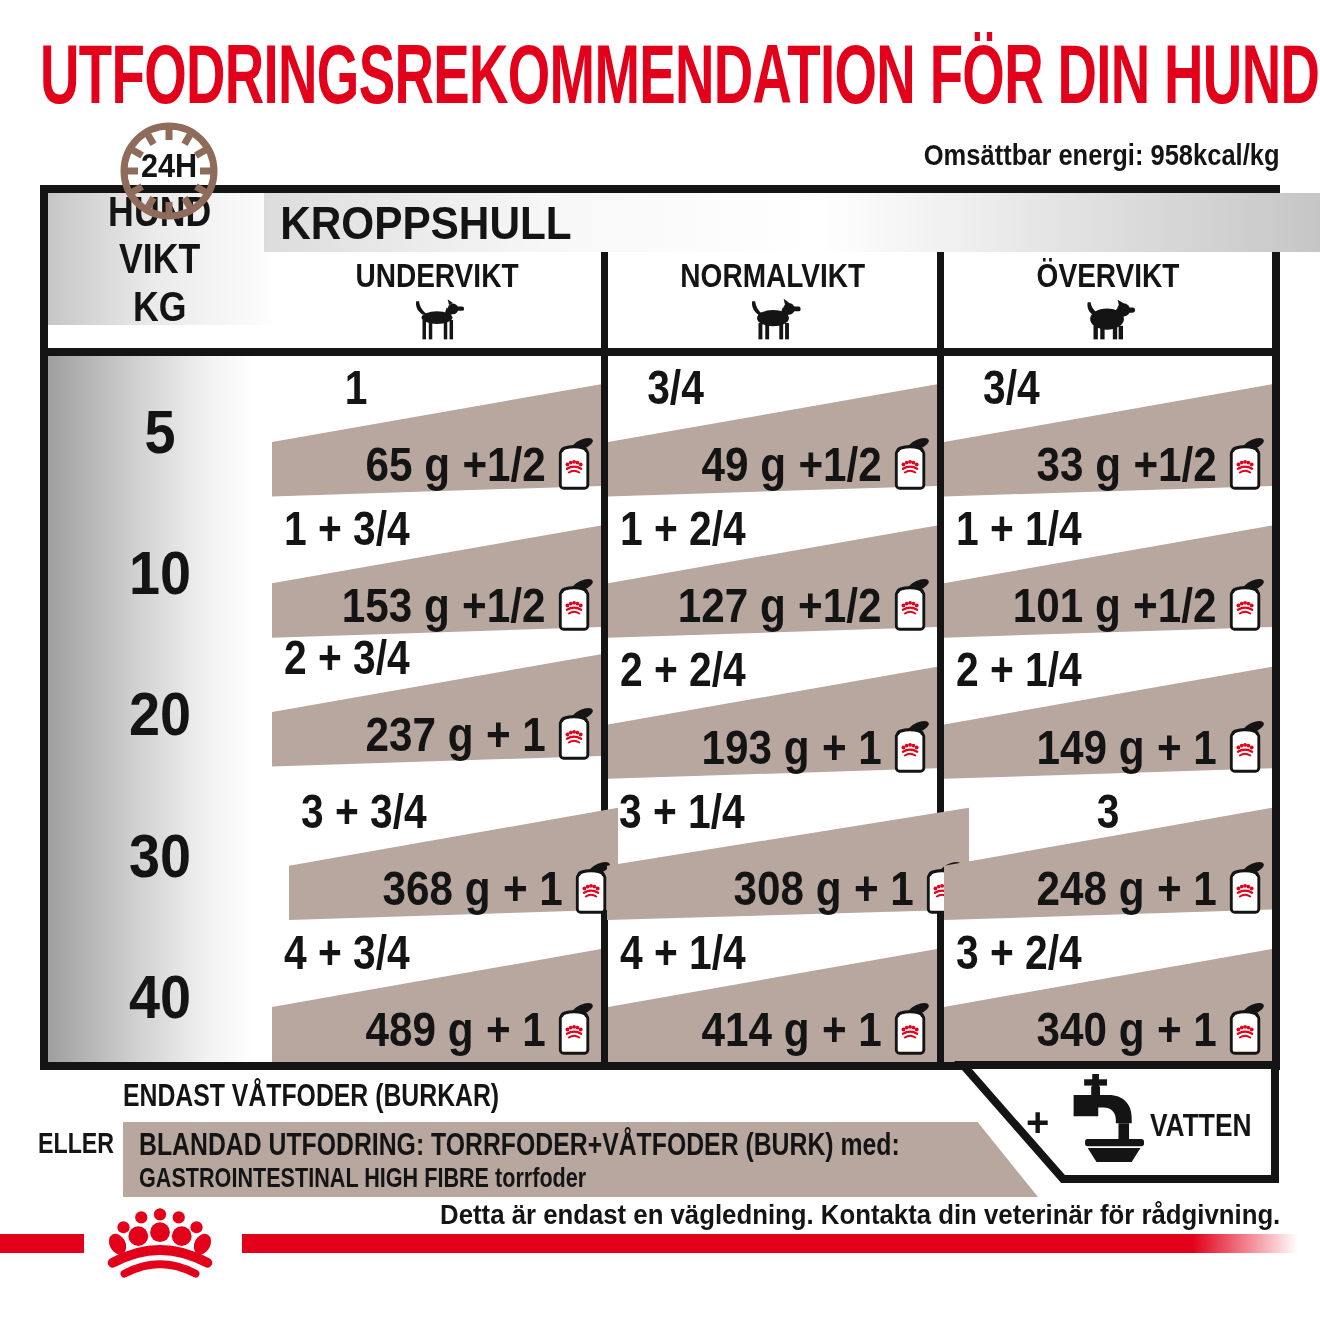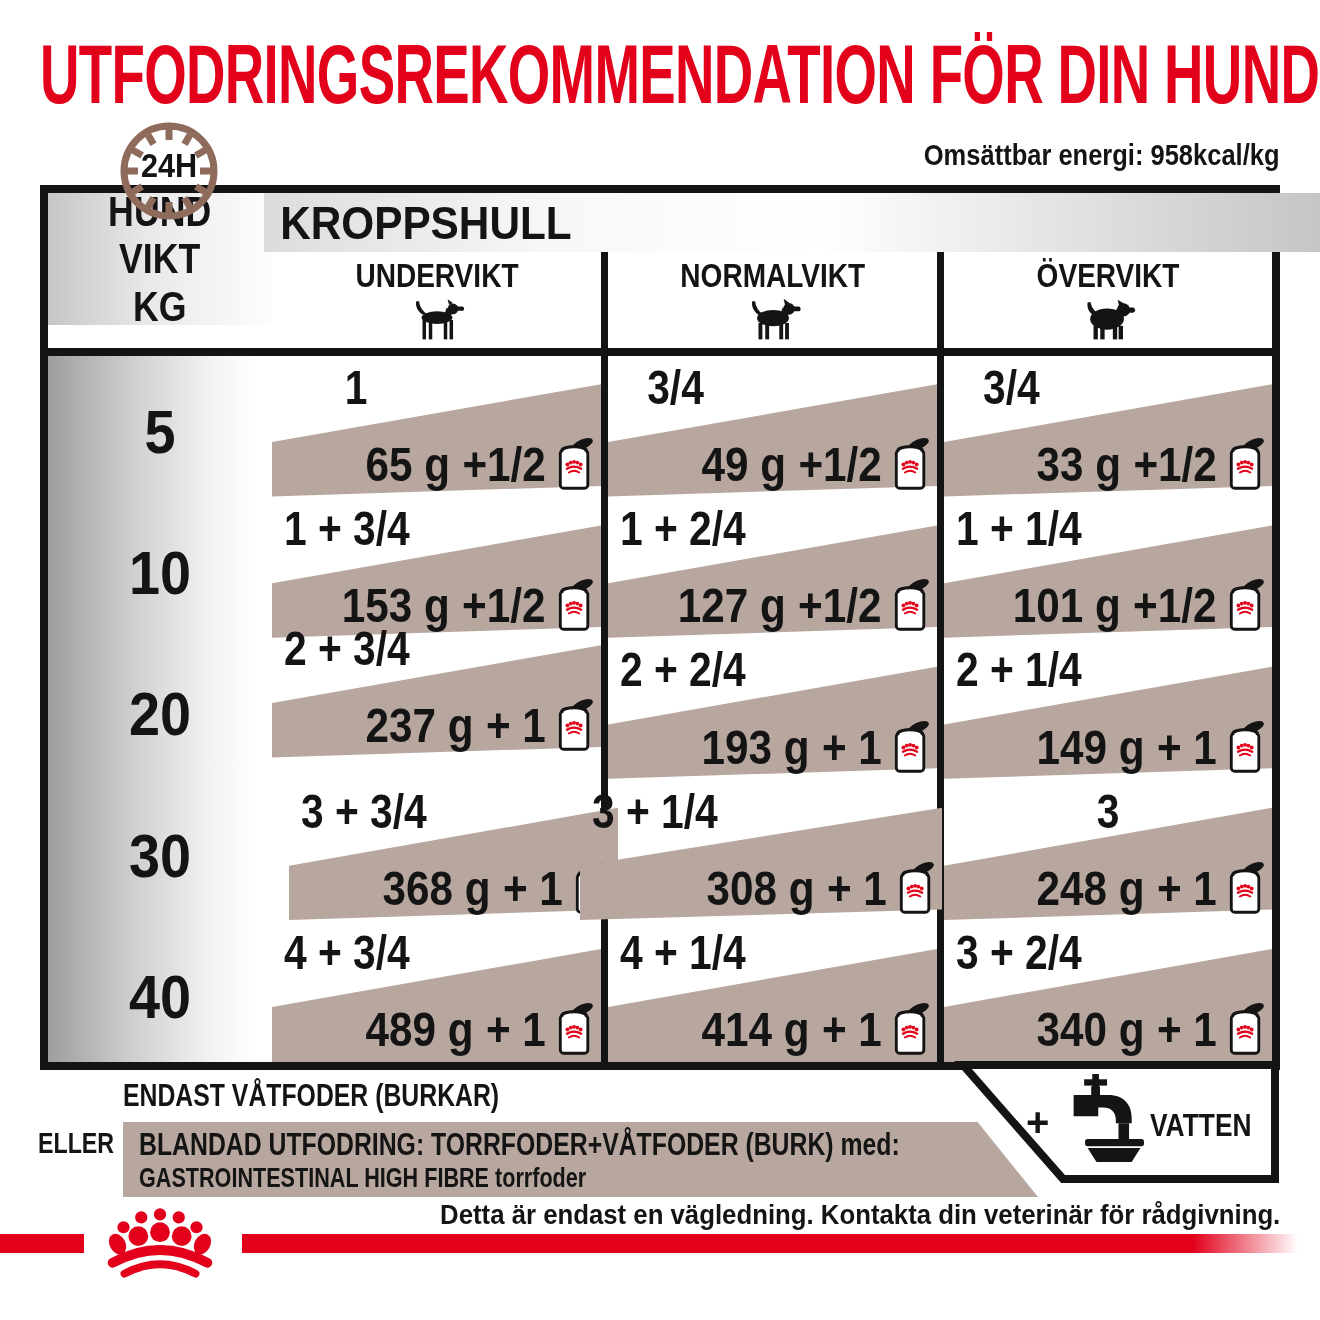--- a/index.html
+++ b/index.html
@@ -327,21 +327,21 @@
                 <circle cx="26" cy="29" r="2"></circle>
     </g>
     <g stroke="#e2001a" fill="none" stroke-linecap="round">
       <path d="M11.5,33.5 Q19,29 26.5,33.5" stroke-width="2.4"></path>
       <path d="M13.5,37.5 Q19,33.8 24.5,37.5" stroke-width="2"></path>
     </g>
   </svg>
 </div>
         </div>
         <div class="wlabel" style="top: 485.4px;">20</div>
-        <div class="cell" style="left: 224px; top: 424px; width: 329px; height: 141.2px;">
+        <div class="cell" style="left: 224px; top: 433px; width: 329px; height: 141.2px;">
           <div class="band"></div>
           <div class="cans">2 + 3/4</div>
           <div class="grams">
             <span class="gtxt">
               <span>237 g</span>
               <span>+ 1</span>
             </span>
   <svg width="38" height="55" viewBox="0 0 40 58">
     <ellipse cx="28" cy="7.5" rx="11.5" ry="5" fill="#141414" transform="rotate(-22 28 7.5)"></ellipse>
     <ellipse cx="19" cy="14" rx="14.5" ry="5.5" fill="#141414"></ellipse>
@@ -436,21 +436,21 @@
       <circle cx="22.5" cy="27" r="2"></circle>
                 <circle cx="26" cy="29" r="2"></circle>
     </g>
     <g stroke="#e2001a" fill="none" stroke-linecap="round">
       <path d="M11.5,33.5 Q19,29 26.5,33.5" stroke-width="2.4"></path>
       <path d="M13.5,37.5 Q19,33.8 24.5,37.5" stroke-width="2"></path>
     </g>
   </svg>
 </div>
         </div>
-        <div class="cell" style="left: 532px; top: 586.6px; width: 362px; height: 141.2px; padding-left: 36px;">
+        <div class="cell" style="left: 559px; top: 586.6px; width: 362px; height: 141.2px; padding-left: 36px;">
           <div class="band"></div>
           <div class="cans">3 + 1/4</div>
           <div class="grams">
             <span class="gtxt">
               <span>308 g</span>
               <span>+ 1</span>
             </span>
   <svg width="38" height="55" viewBox="0 0 40 58">
     <ellipse cx="28" cy="7.5" rx="11.5" ry="5" fill="#141414" transform="rotate(-22 28 7.5)"></ellipse>
     <ellipse cx="19" cy="14" rx="14.5" ry="5.5" fill="#141414"></ellipse>

